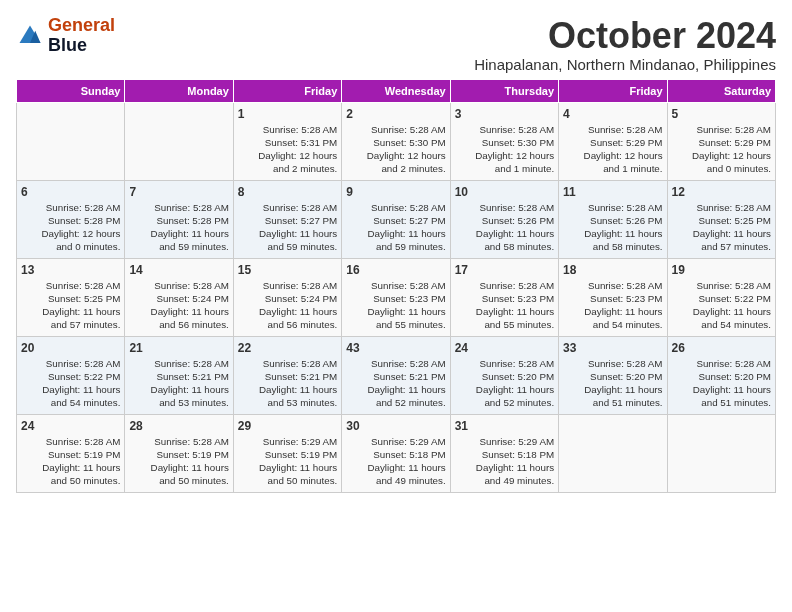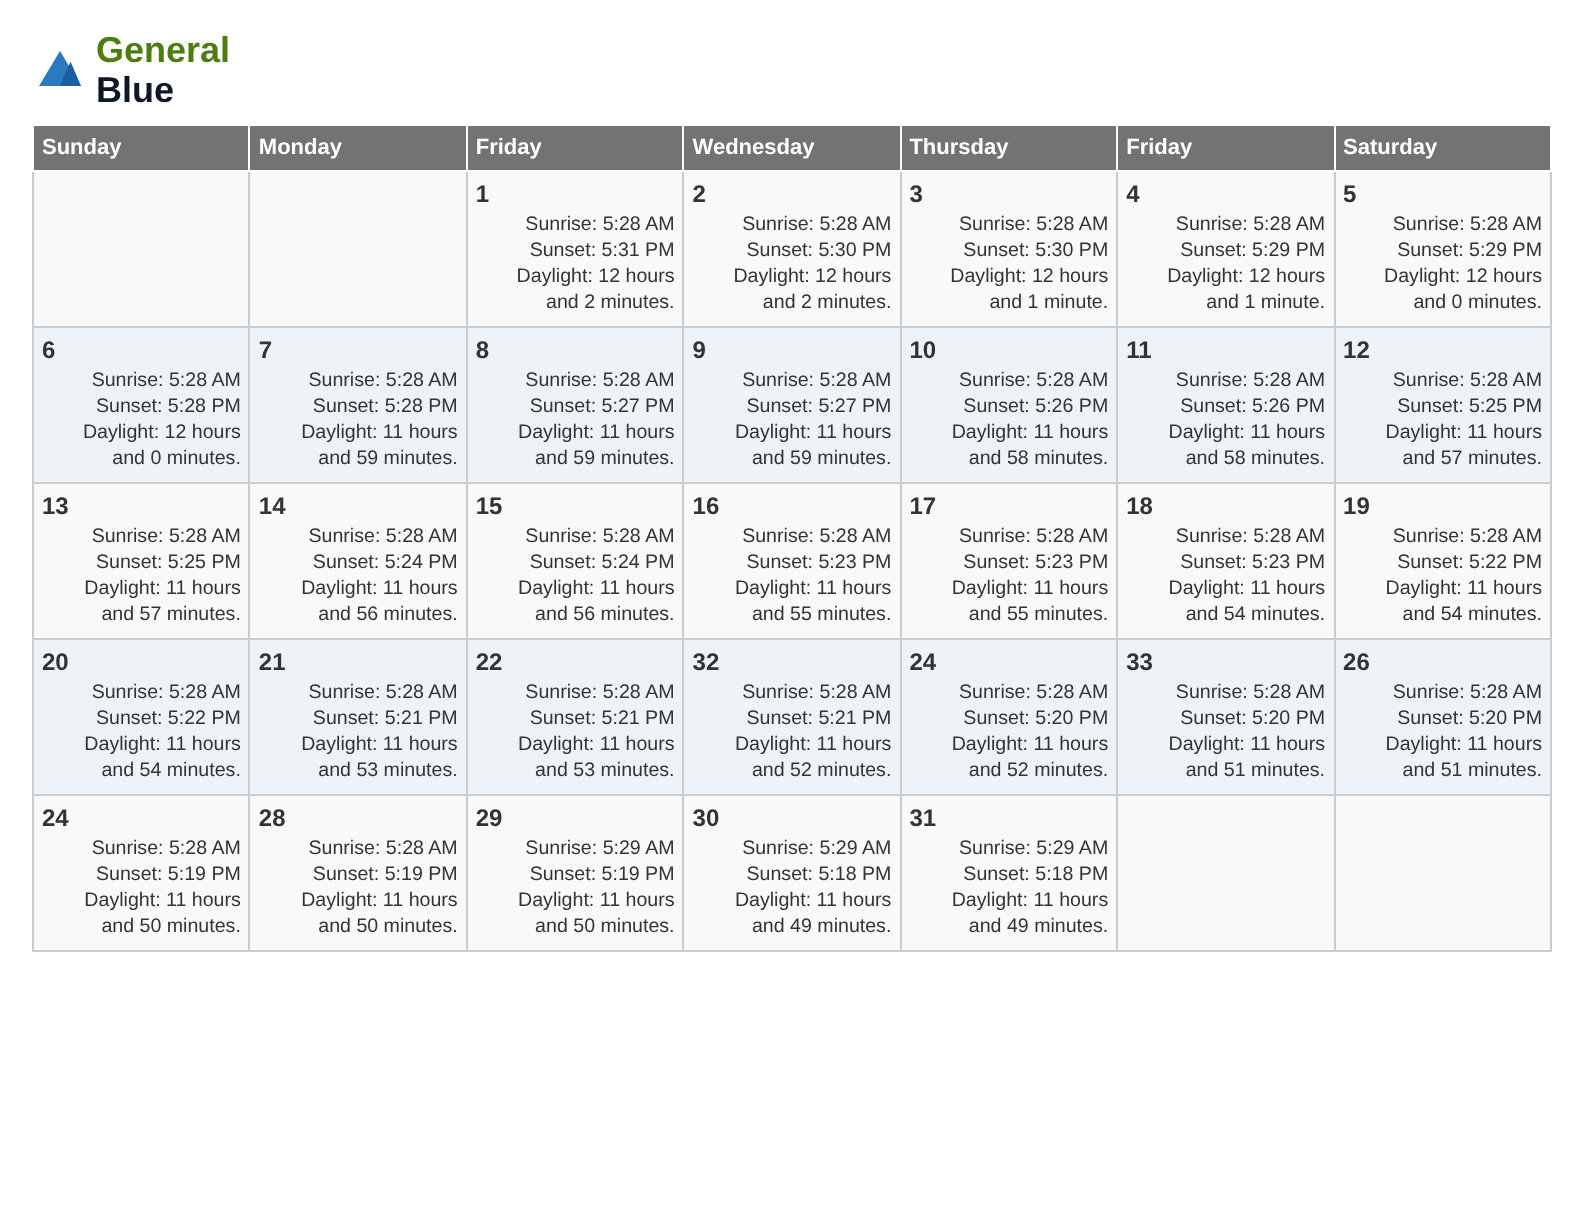--- a/index.html
+++ b/index.html
@@ -19,21 +19,21 @@
     .logo {
       display: flex;
       align-items: center;
       gap: 4px;
     }
     .logo-text {
       font-size: 18px;
       font-weight: bold;
       line-height: 1.1;
     }
-    .logo-general { color: #4d7c0f; }
+    .logo-general { color: #c2410c; }
     .logo-blue { color: #0f172a; }
     .logo-icon {
       width: 28px;
       height: 28px;
     }
     .title-block {
       text-align: right;
     }
     .month-year {
       font-size: 36px;
@@ -44,24 +44,24 @@
     .location {
       font-size: 15px;
       color: #333;
     }
     table {
       width: 100%;
       border-collapse: collapse;
       font-size: 10.5px;
     }
     thead tr th {
-      background: #737373;
+      background: #a21caf;
       color: #fff;
       padding: 5px 4px;
-      text-align: left;
+      text-align: right;
       font-size: 11px;
       font-weight: bold;
       border: 1px solid #fff;
     }
     tbody tr td {
       vertical-align: top;
       padding: 4px 4px;
       border: 1px solid #ccc;
       height: 78px;
       width: calc(100% / 7);
@@ -93,20 +93,24 @@
   <div class="logo">
     <svg class="logo-icon" viewBox="0 0 32 32">
       <polygon points="16,4 28,24 4,24" fill="#2b7abf"></polygon>
       <polygon points="22,10 28,24 16,24" fill="#1a5fa0"></polygon>
     </svg>
     <div class="logo-text">
       <span class="logo-general">General</span><br>
       <span class="logo-blue">Blue</span>
     </div>
   </div>
+  <div class="title-block">
+    <div class="month-year">October 2024</div>
+    <div class="location">Hinapalanan, Northern Mindanao, Philippines</div>
+  </div>
 </div>
 
 <table>
   <thead>
     <tr>
     <th>Sunday</th>
         <th>Monday</th>
         <th>Friday</th>
         <th>Wednesday</th>
         <th>Thursday</th>
@@ -272,21 +276,21 @@
 and 53 minutes.</div>
         </td>
         <td>
           <span class="day-num">22</span>
           <div class="day-info" style="white-space: pre-line;">Sunrise: 5:28 AM
 Sunset: 5:21 PM
 Daylight: 11 hours
 and 53 minutes.</div>
         </td>
         <td>
-          <span class="day-num">32</span>
+          <span class="day-num">43</span>
           <div class="day-info" style="white-space: pre-line;">Sunrise: 5:28 AM
 Sunset: 5:21 PM
 Daylight: 11 hours
 and 52 minutes.</div>
         </td>
         <td>
           <span class="day-num">24</span>
           <div class="day-info" style="white-space: pre-line;">Sunrise: 5:28 AM
 Sunset: 5:20 PM
 Daylight: 11 hours

